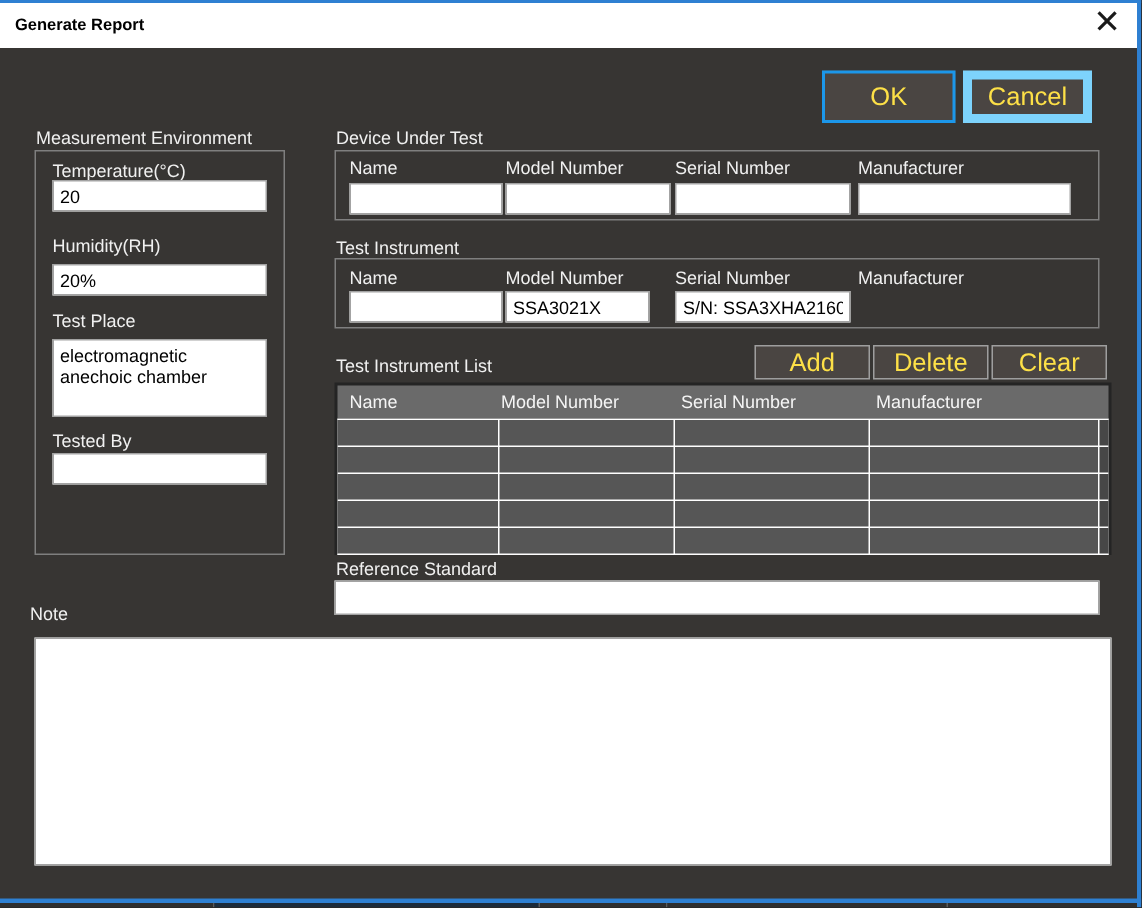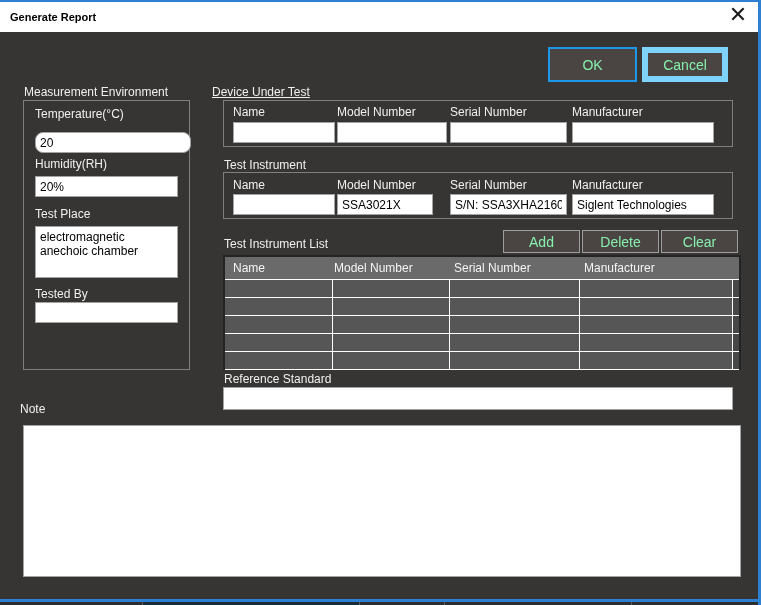--- a/index.html
+++ b/index.html
@@ -25,21 +25,21 @@
   }
   .lbl { position:absolute; font-size:12px; color:#f0f0f0; white-space:nowrap; }
   .groupbox { position:absolute; border:1px solid #7f7f7f; background:transparent; }
   .tin {
     position:absolute; background:#fff; border:1px solid #a3a3a3;
     font-family:"Liberation Sans",sans-serif; font-size:12px; color:#000;
     padding:1px 4px; outline:none;
   }
   textarea.tin { resize:none; line-height:14px; padding-top:3px; }
   .btn {
-    position:absolute; background:#4a4542; color:#86efac; font-size:14px;
+    position:absolute; background:#4a4542; color:#fde047; font-size:17px;
     font-family:"Liberation Sans",sans-serif;
     display:flex; align-items:center; justify-content:center; cursor:default;
   }
   .btn-ok     { left:548px; top:47px; width:89px; height:35px; border:2px solid var(--focus); }
   .btn-cancel { left:642px; top:47px; width:86px; height:35px; border:6px solid #7dd3fc; }
   .btn-small  { top:230px; width:77px; height:23px; border:1px solid #9e9e9e; }
   
   .ti-table {
     position:absolute; left:223px; top:255px; width:518px; height:115px;
     background:#242424; padding:2px;
@@ -75,49 +75,48 @@
     <span class="title">Generate Report</span>
   </div>
   <div class="close-x">✕</div>
 
   <div class="btn btn-ok">OK</div>
   <div class="btn btn-cancel">Cancel</div>
 
   <div class="lbl" style="left:24px; top:85px;">Measurement Environment</div>
   <div class="groupbox" style="left:23px; top:100px; width:167px; height:270px;"></div>
   <div class="lbl" style="left:35px; top:107px;">Temperature(°C)</div>
-  <input class="tin" style="left: 35px; top: 132px; width: 156px; height: 21px; border-radius: 8px;" value="20">
+  <input class="tin" style="left: 35px; top: 120px; width: 143px; height: 21px;" value="20">
   <div class="lbl" style="left:35px; top:157px;text-align:right;">Humidity(RH)</div>
   <input class="tin" style="left: 35px; top: 176px; width: 143px; height: 21px;" value="20%">
   <div class="lbl" style="left:35px; top:207px;">Test Place</div>
   <textarea class="tin" style="left: 35px; top: 226px; width: 143px; height: 52px;">electromagnetic anechoic chamber</textarea>
   <div class="lbl" style="left:35px; top:287px;">Tested By</div>
   <input class="tin" style="left: 35px; top: 302px; width: 143px; height: 21px;" value="">
 
-  <div class="lbl" style="left:212px; top:85px;text-decoration:underline;">Device Under Test</div>
+  <div class="lbl" style="left:224px; top:85px;">Device Under Test</div>
   <div class="groupbox" style="left:223px; top:100px; width:510px; height:47px;"></div>
   <div class="lbl" style="left:233px; top:105px;">Name</div>
   <div class="lbl" style="left:337px; top:105px;">Model Number</div>
   <div class="lbl" style="left:450px; top:105px;">Serial Number</div>
   <div class="lbl" style="left:572px; top:105px;">Manufacturer</div>
   <input class="tin" style="left: 233px; top: 122px; width: 102px; height: 21px;" value="">
   <input class="tin" style="left: 337px; top: 122px; width: 110px; height: 21px;" value="">
   <input class="tin" style="left: 450px; top: 122px; width: 117px; height: 21px;" value="">
   <input class="tin" style="left: 572px; top: 122px; width: 142px; height: 21px;" value="">
 
   <div class="lbl" style="left:224px; top:158px;">Test Instrument</div>
   <div class="groupbox" style="left:223px; top:172px; width:510px; height:47px;"></div>
   <div class="lbl" style="left:233px; top:178px;">Name</div>
   <div class="lbl" style="left:337px; top:178px;">Model Number</div>
   <div class="lbl" style="left:450px; top:178px;">Serial Number</div>
   <div class="lbl" style="left:572px; top:178px;">Manufacturer</div>
   <input class="tin" style="left: 233px; top: 194px; width: 102px; height: 21px;" value="">
   <input class="tin" style="left: 337px; top: 194px; width: 96px; height: 21px;" value="SSA3021X">
   <input class="tin" style="left: 450px; top: 194px; width: 117px; height: 21px;" value="S/N: SSA3XHA2160192">
-  <input class="tin" style="left: 572px; top: 194px; width: 142px; height: 21px;" value="Siglent Technologies">
 
   <div class="btn btn-small" style="left:503px;">Add</div>
   <div class="btn btn-small" style="left:582px;">Delete</div>
   <div class="btn btn-small" style="left:661px;">Clear</div>
   <div class="lbl" style="left:224px; top:237px;">Test Instrument List</div>
 
   <div class="ti-table">
     <div class="thead">
       <span class="th" style="left:8px;">Name</span>
       <span class="th" style="left:109px;">Model Number</span>

